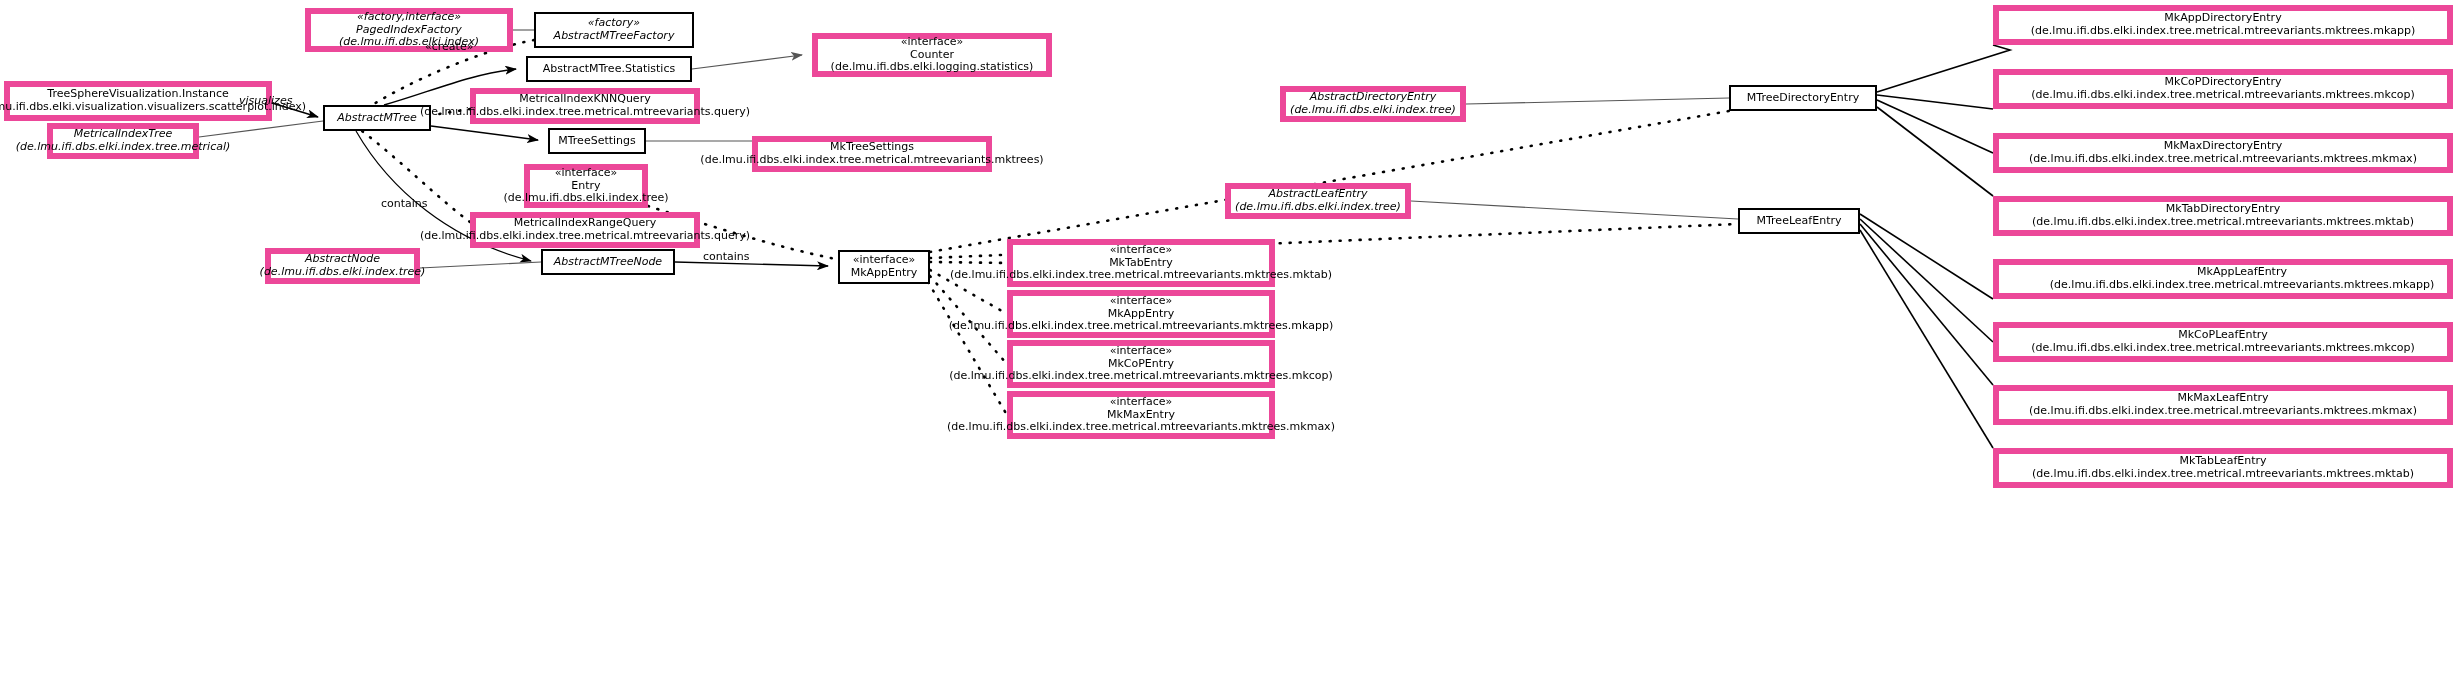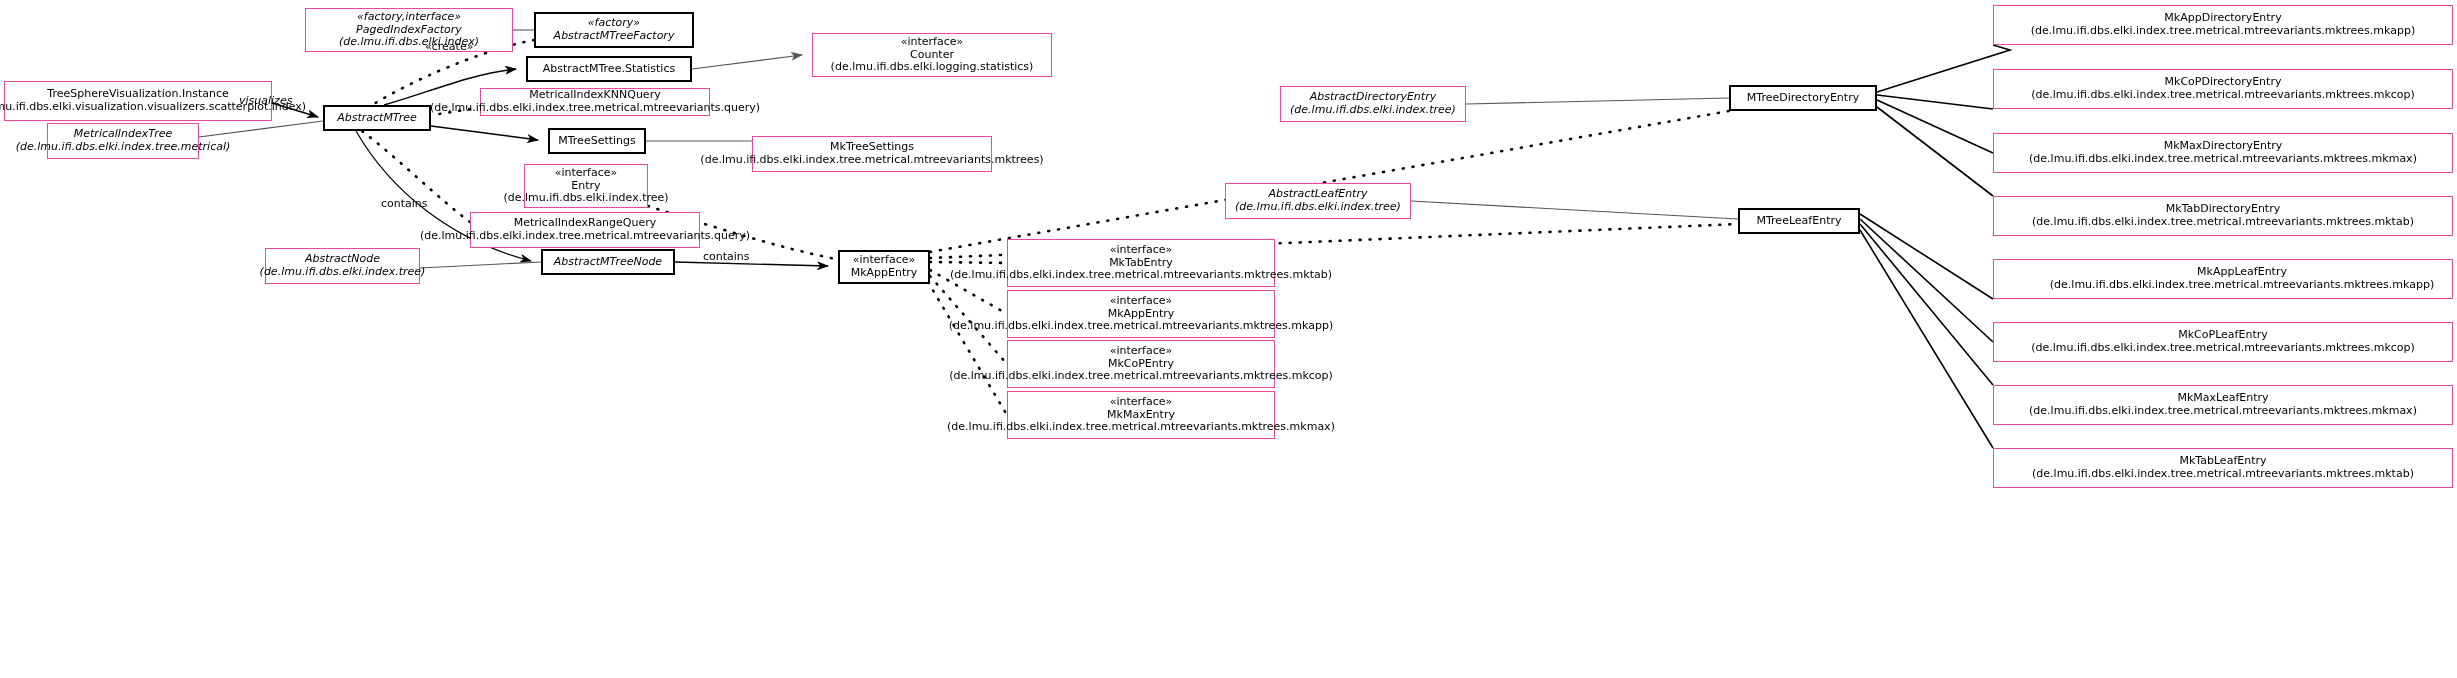--- a/index.html
+++ b/index.html
@@ -25,21 +25,21 @@
   }
   .node {
     position: absolute;
     box-sizing: border-box;
     display: flex;
     flex-direction: column;
     align-items: center;
     justify-content: center;
     text-align: center;
     background: #ffffff;
-    border: 1px solid #ec4899;
+    border: 6px solid #ec4899;
     color: #000000;
     line-height: 1.18;
     padding: 2px 6px;
     z-index: 2;
   }
   .node .ln {
     display: block;
     white-space: nowrap;
   }
   
@@ -198,21 +198,21 @@
       <div class="node italic" style="left: 47px; top: 123px; width: 152px; height: 36px; font-size: 11px;">
         <span class="ln title">MetricalIndexTree</span>
         <span class="ln pkg">(de.lmu.ifi.dbs.elki.index.tree.metrical)</span>
       </div>
       <div class="node strong italic" style="left: 323px; top: 105px; width: 108px; height: 26px; font-size: 11px; align-items: center;">
         <span class="ln title">AbstractMTree</span>
       </div>
       <div class="node strong plain" style="left: 526px; top: 56px; width: 166px; height: 26px; font-size: 11px;">
         <span class="ln title">AbstractMTree.Statistics</span>
       </div>
-      <div class="node plain" style="left: 480px; top: 88px; width: 230px; height: 28px; font-size: 11px;">
+      <div class="node plain" style="left: 470px; top: 88px; width: 230px; height: 36px; font-size: 11px;">
         <span class="ln title">MetricalIndexKNNQuery</span>
         <span class="ln pkg">(de.lmu.ifi.dbs.elki.index.tree.metrical.mtreevariants.query)</span>
       </div>
       <div class="node strong plain" style="left: 548px; top: 128px; width: 98px; height: 26px; font-size: 11px;">
         <span class="ln title">MTreeSettings</span>
       </div>
       <div class="node plain" style="left: 752px; top: 136px; width: 240px; height: 36px; font-size: 11px;">
         <span class="ln title">MkTreeSettings</span>
         <span class="ln pkg">(de.lmu.ifi.dbs.elki.index.tree.metrical.mtreevariants.mktrees)</span>
       </div>

